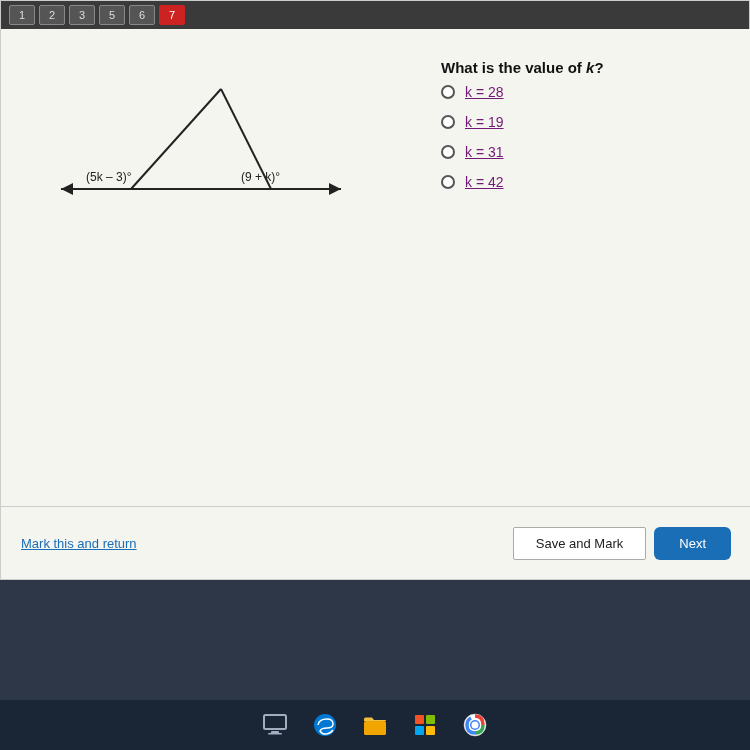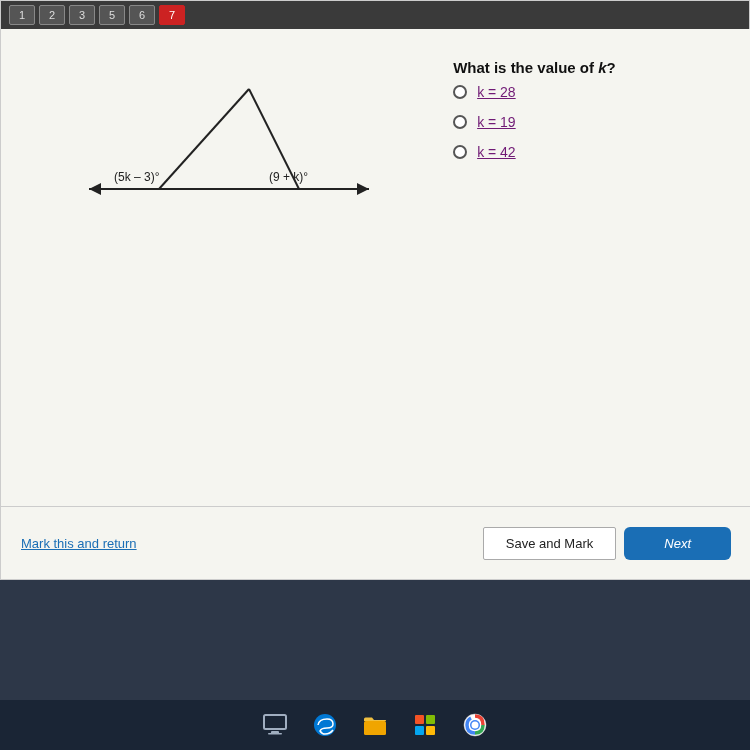--- a/index.html
+++ b/index.html
@@ -63,21 +63,20 @@
       background: #f5f5f0;
       display: flex;
     }
 
     
     .left-panel {
       width: 420px;
       height: 100%;
       position: relative;
       padding: 20px;
-      margin-left: 28px;
     }
 
     
     .right-panel {
       width: 330px;
       height: 100%;
       padding: 30px 20px;
     }
 
     .question-title {
@@ -142,28 +141,27 @@
       padding: 8px 22px;
       background: white;
       border: 1px solid #aaa;
       font-size: 13px;
       cursor: pointer;
       border-radius: 2px;
       color: #222;
     }
 
     .btn-next {
-      padding: 8px 40px;
+      padding: 8px 25px;
       background: #1a6eb5;
       border: none;
       font-size: 13px;
       cursor: pointer;
       border-radius: 6px;
       color: white;
-      font-style: italic;
     }
 
     
     .diagram-svg {
       position: absolute;
       top: 30px;
       left: 30px;
     }
 
     
@@ -290,20 +288,24 @@
       <div class="option">
         <div class="radio-circle"></div>
         <span>k = 28</span>
       </div>
 
       <div class="option">
         <div class="radio-circle"></div>
         <span>k = 19</span>
       </div>
 
+      <div class="option">
+        <div class="radio-circle"></div>
+        <span>k = 31</span>
+      </div>
 
       <div class="option">
         <div class="radio-circle"></div>
         <span>k = 42</span>
       </div>
     </div>
   </div>
 
   <div class="bottom-bar">
     <a class="mark-link">Mark this and return</a>

